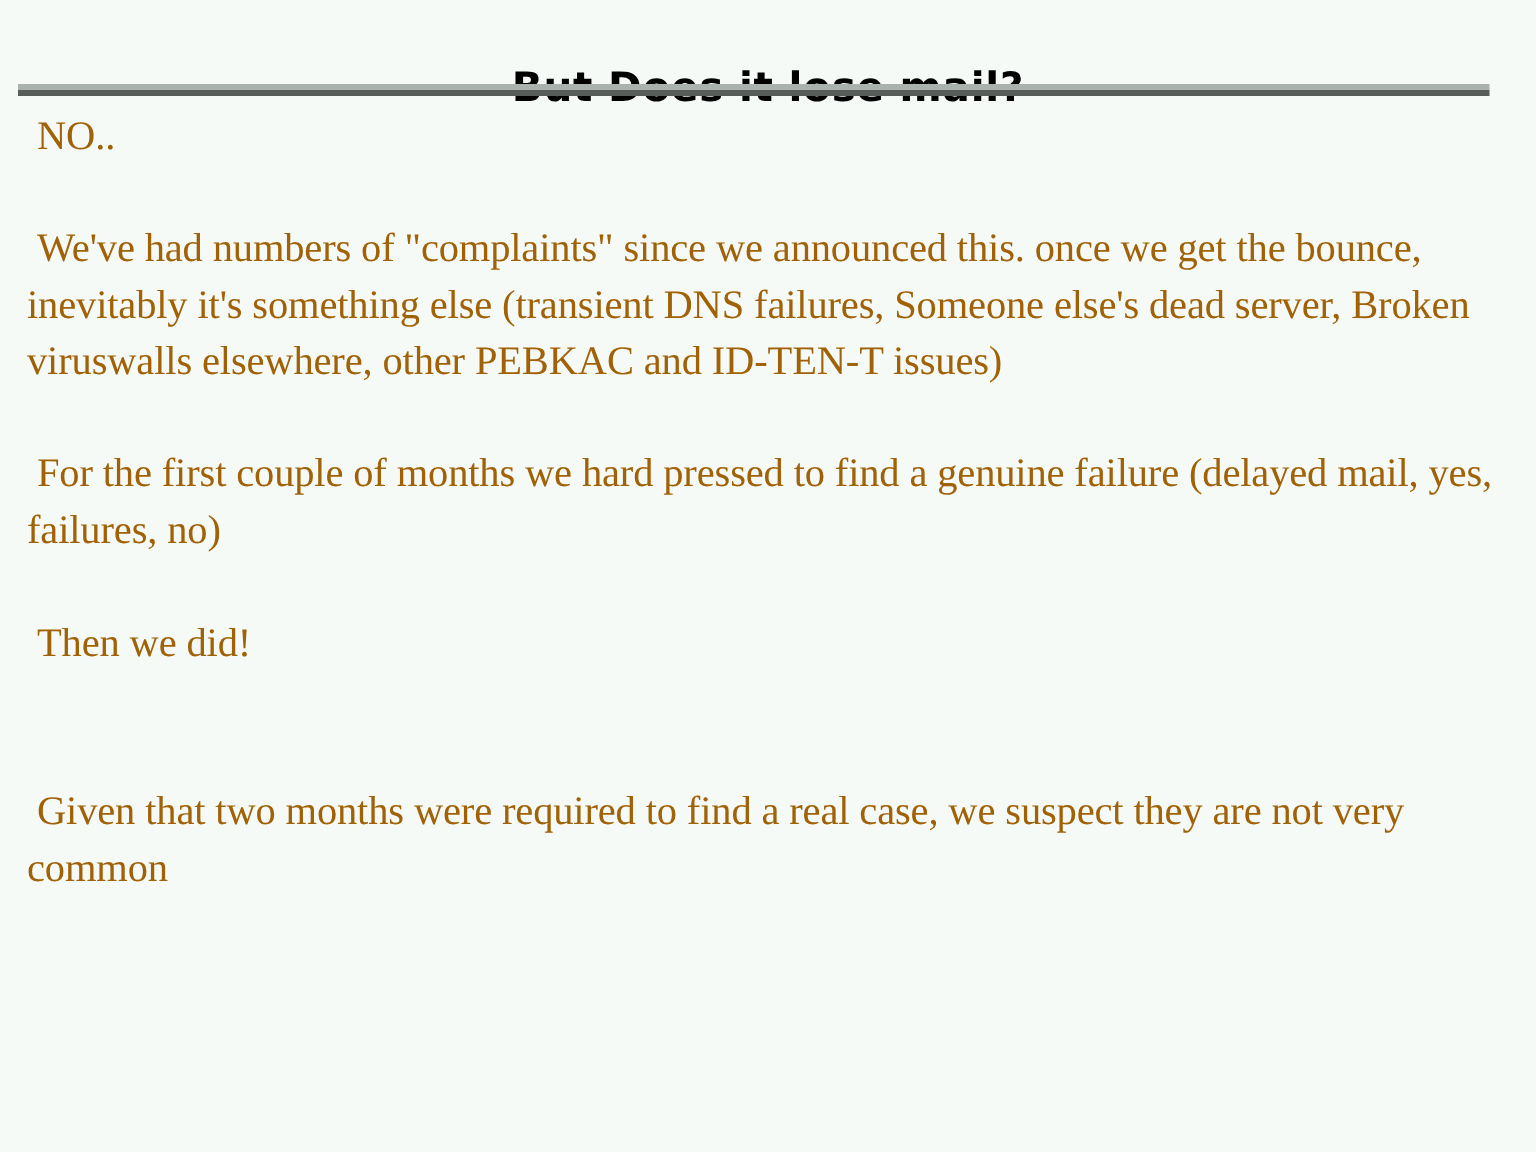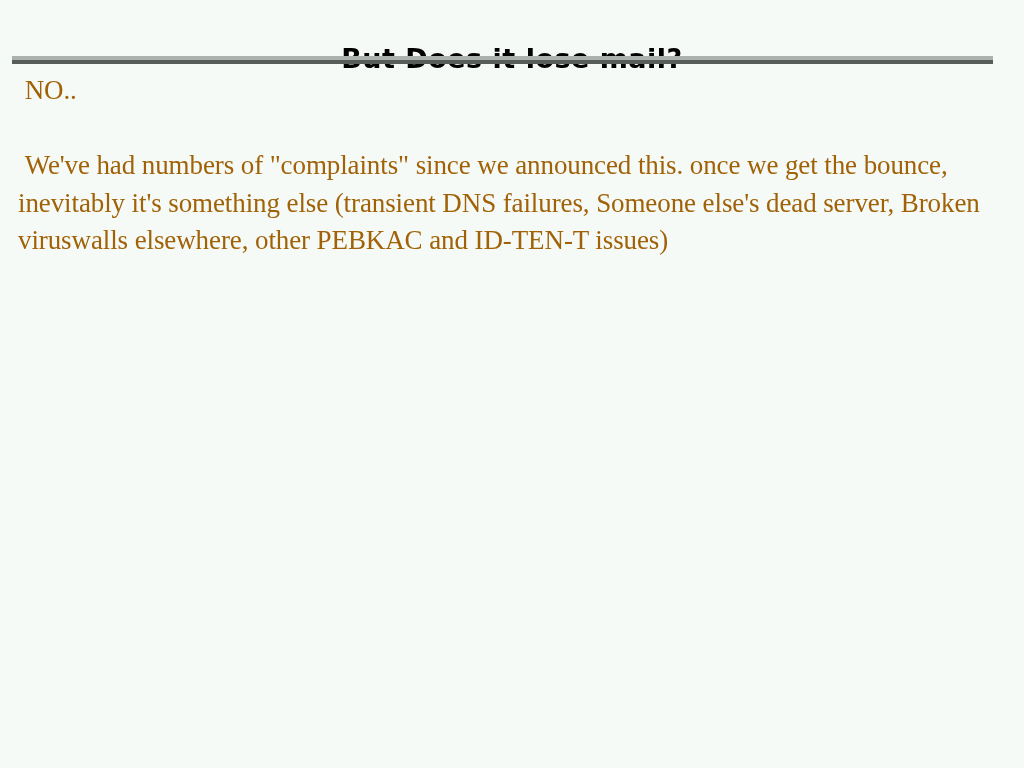--- a/index.html
+++ b/index.html
@@ -98,18 +98,21 @@
   <div class="title-rule">
     <div class="rule-top"></div>
     <div class="rule-bottom"></div>
   </div>
 
   <div class="body-block">
     <p class="para"> NO..</p>
     <div class="spacer"></div>
     <p class="para"> We've had numbers of "complaints" since we announced this. once we get the bounce, inevitably it's something else (transient DNS failures, Someone else's dead server, Broken viruswalls elsewhere, other PEBKAC and ID-TEN-T issues)</p>
     <div class="spacer"></div>
+    <p class="para"> For the first couple of months we hard pressed to find a genuine failure (delayed mail, yes, failures, no)</p>
+    <div class="spacer"></div>
+    <p class="para"> Then we did!</p>
     <div class="spacer"></div>
     <div class="spacer"></div>
-    <div class="spacer"></div>
+    <p class="para"> Given that two months were required to find a real case, we suspect they are not very common</p>
   </div>
 
 </div>
 
 </body></html>

